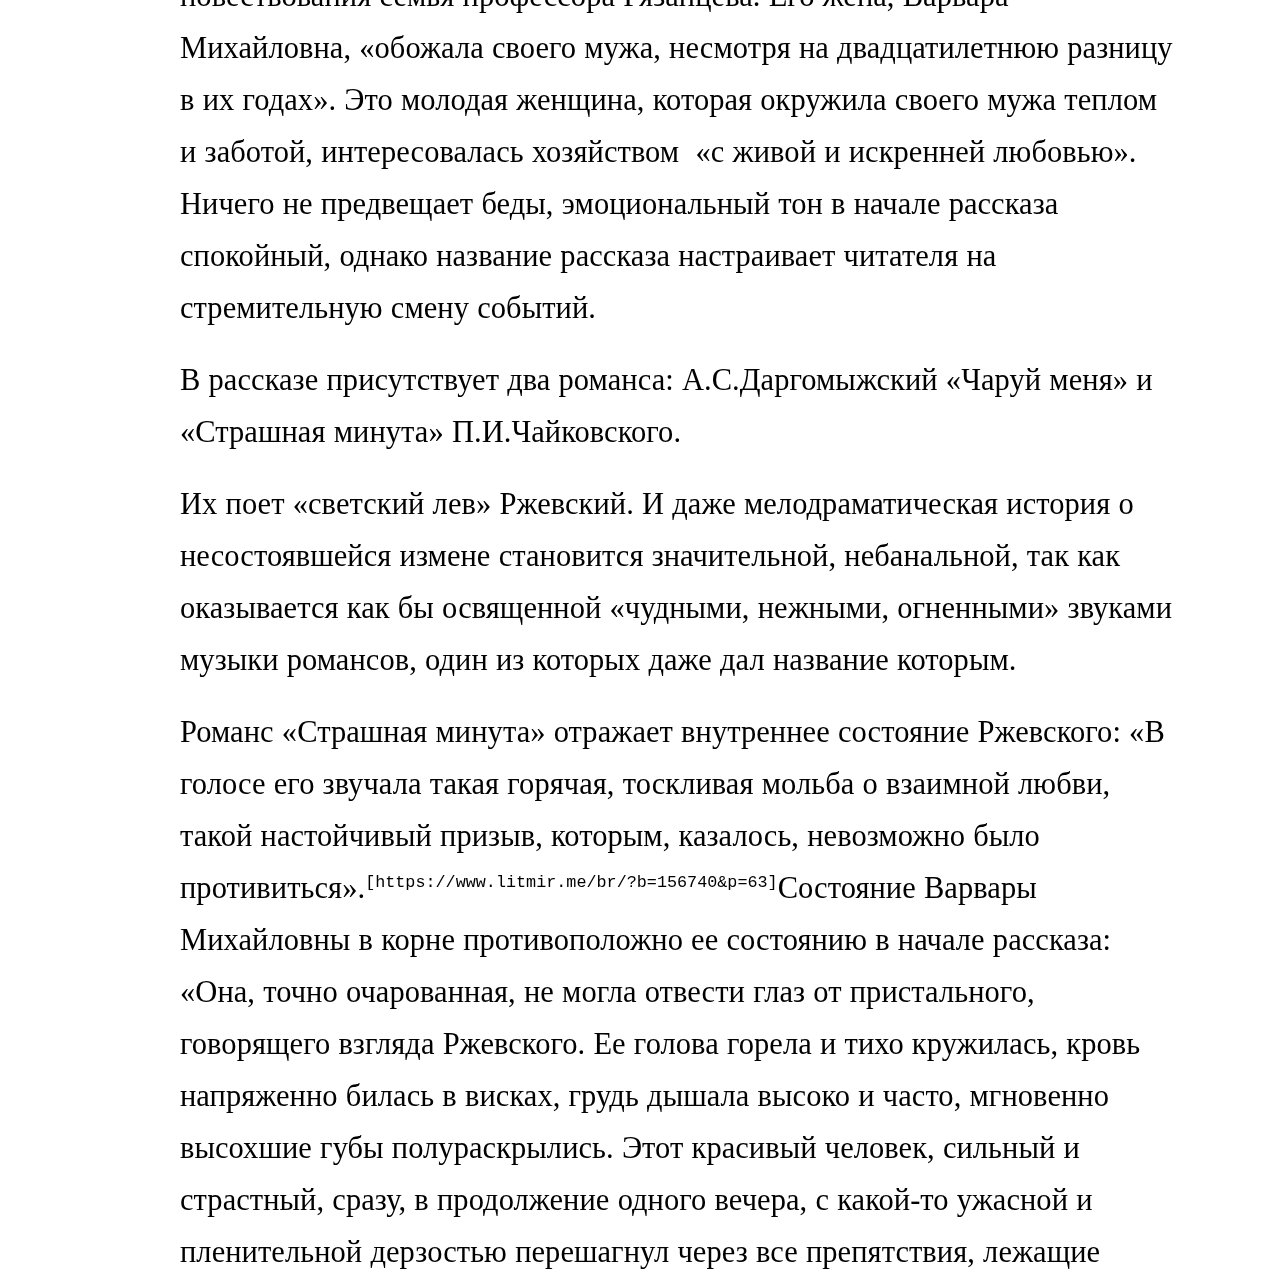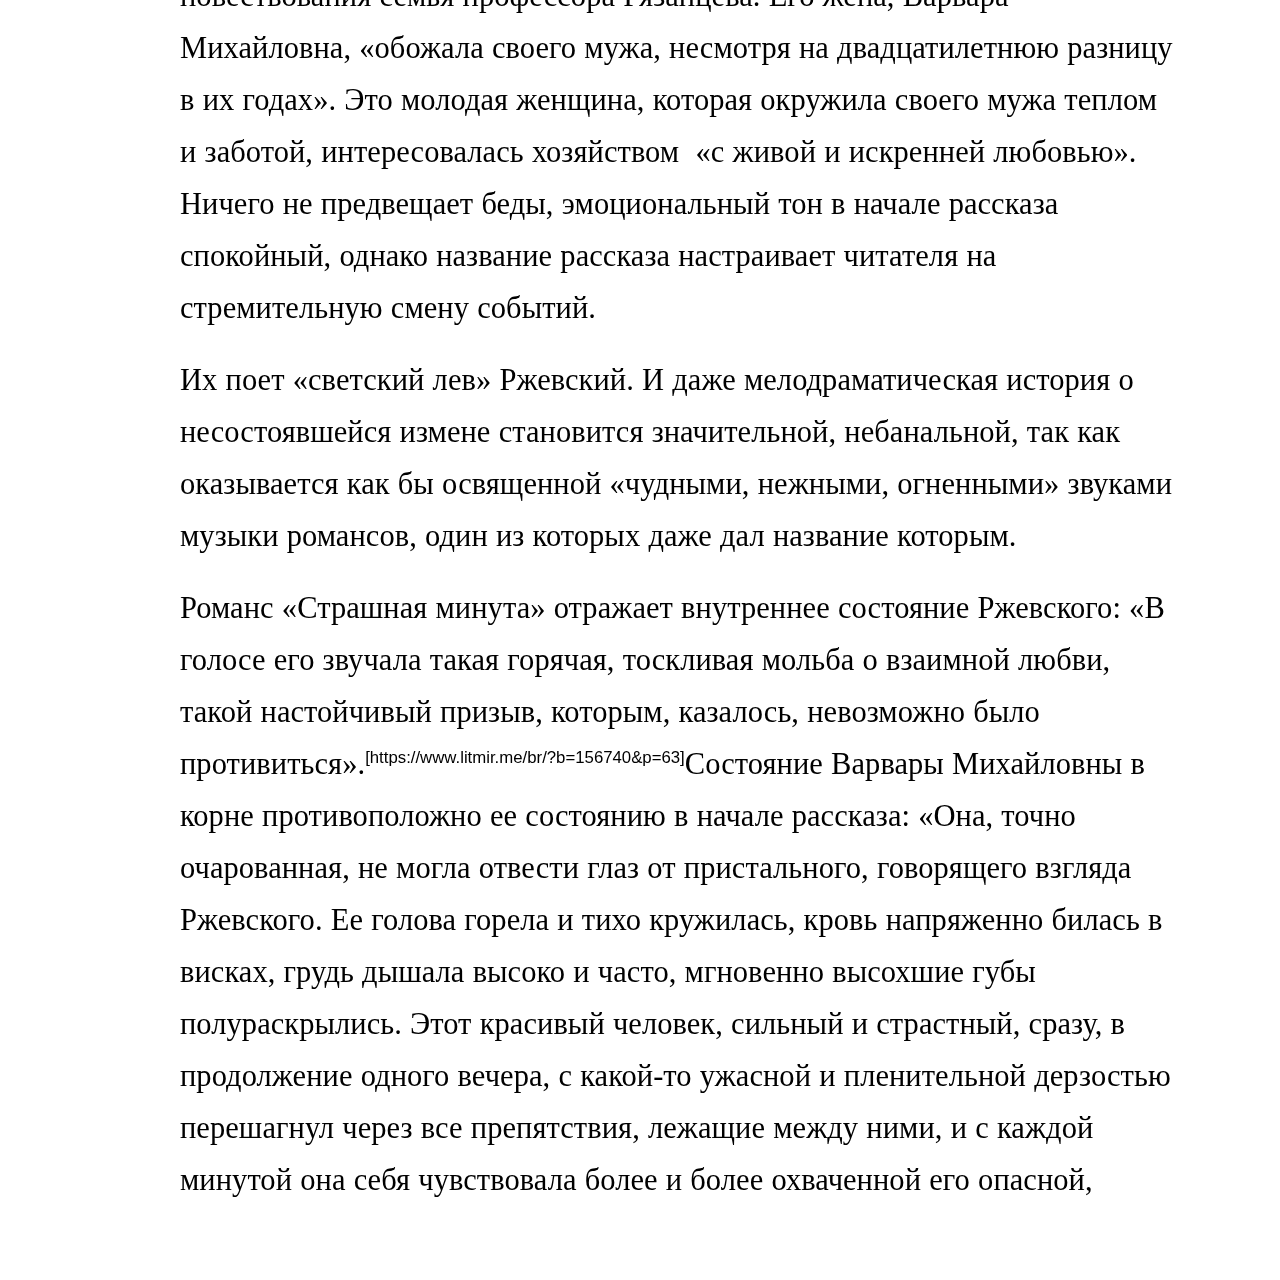--- a/index.html
+++ b/index.html
@@ -38,36 +38,37 @@
     hyphens: none;
     white-space: pre-wrap;
   }
 
   .doc-paragraph:last-child {
     margin-bottom: 0;
   }
 
   
   .footnote-ref {
-    font-family: Liberation Sans, sans-serif;
+    font-family: Liberation Mono, monospace;
     font-size: 0.55em;
     line-height: 0;
     vertical-align: super;
     letter-spacing: 0;
     word-spacing: 0;
     white-space: nowrap;
   }
 </style>
 </head>
 <body>
 
 <div class="page">
   <div class="doc-body">
 
     <p class="doc-paragraph">повествования семья профессора Рязанцева. Его жена, Варвара Михайловна, «обожала своего мужа, несмотря на двадцатилетнюю разницу в их годах». Это молодая женщина, которая окружила своего мужа теплом и заботой, интересовалась хозяйством  «с живой и искренней любовью». Ничего не предвещает беды, эмоциональный тон в начале рассказа спокойный, однако название рассказа настраивает читателя на стремительную смену событий.</p>
 
+    <p class="doc-paragraph">В рассказе присутствует два романса: А.С.Даргомыжский «Чаруй меня» и «Страшная минута» П.И.Чайковского.</p>
 
     <p class="doc-paragraph">Их поет «светский лев» Ржевский. И даже мелодраматическая история о несостоявшейся измене становится значительной, небанальной, так как оказывается как бы освященной «чудными, нежными, огненными» звуками музыки романсов, один из которых даже дал название которым.</p>
 
     <p class="doc-paragraph"><span>Романс «Страшная минута» отражает внутреннее состояние Ржевского: «В голосе его звучала такая горячая, тоскливая мольба о взаимной любви, такой настойчивый призыв, которым, казалось, невозможно было противиться».</span><sup class="footnote-ref">[https://www.litmir.me/br/?b=156740&amp;p=63]</sup><span>Состояние Варвары Михайловны в корне противоположно ее состоянию в начале рассказа: «Она, точно очарованная, не могла отвести глаз от пристального, говорящего взгляда Ржевского. Ее голова горела и тихо кружилась, кровь напряженно билась в висках, грудь дышала высоко и часто, мгновенно высохшие губы полураскрылись. Этот красивый человек, сильный и страстный, сразу, в продолжение одного вечера, с какой-то ужасной и пленительной дерзостью перешагнул через все препятствия, лежащие между ними, и с каждой минутой она себя чувствовала более и более охваченной его опасной,</span></p>
 
   </div>
 </div>
 
 </body></html>

